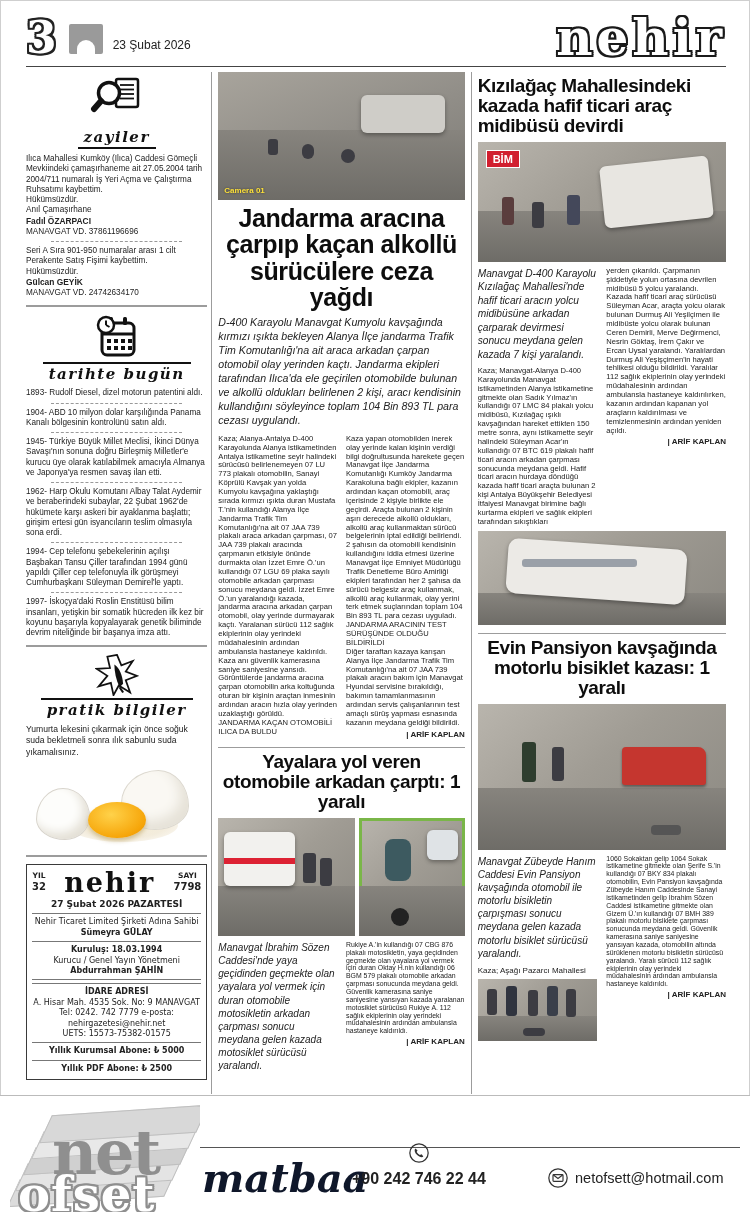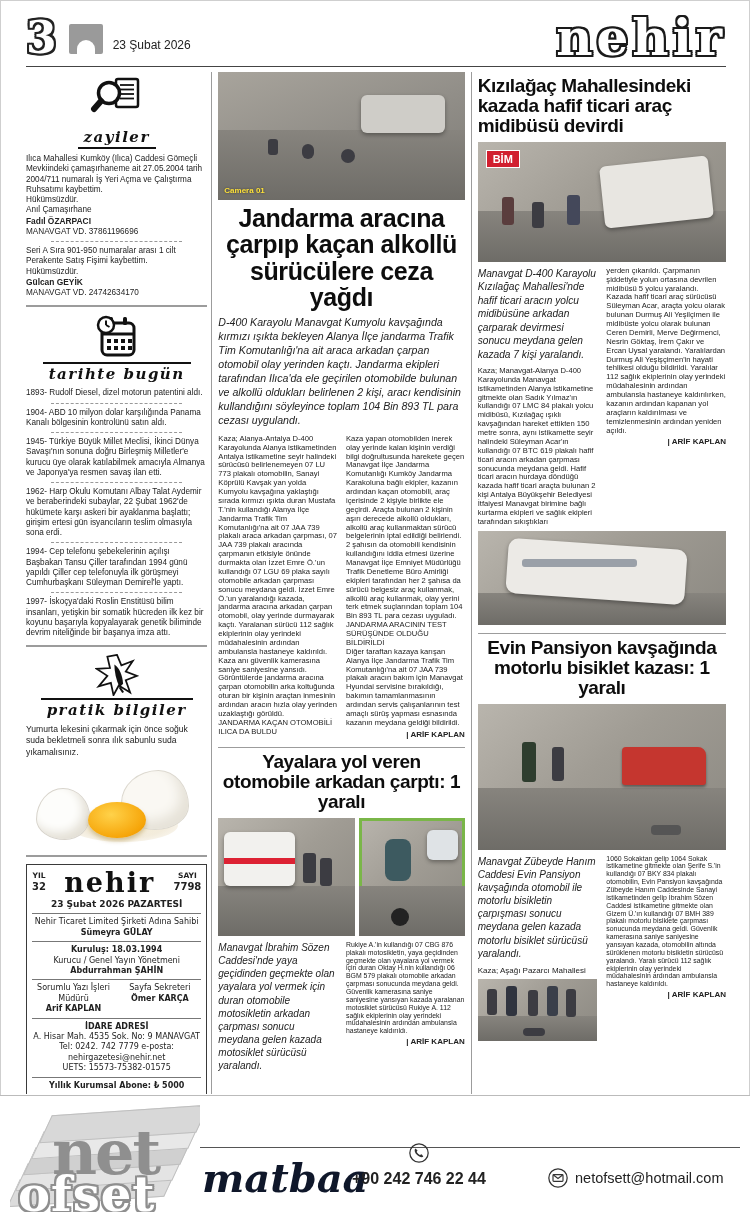--- a/index.html
+++ b/index.html
@@ -184,33 +184,29 @@
       </div>
 
       <div class="secdiv"></div>
 
       <div class="imprint">
         <div class="imp-top">
           <div class="imp-yil"><span>YIL</span><br><b>32</b></div>
           <div class="imp-logo">nehir</div>
           <div class="imp-yil"><span>SAYI</span><br><b>7798</b></div>
         </div>
-        <div class="imp-date">23 Şubat 2026 PAZARTESİ</div>
+        <div class="imp-date">27 Şubat 2026 PAZARTESİ</div>
         <div class="imp-hr"></div>
         <div>Nehir Ticaret Limited Şirketi Adına Sahibi</div>
         <b>Sümeyra GÜLAY</b>
         <div class="imp-hr"></div>
         <b>Kuruluş: 18.03.1994</b>
         <div>Kurucu / Genel Yayın Yönetmeni</div>
         <b>Abdurrahman ŞAHİN</b>
         <div class="imp-hr"></div>
-        <div class="imp-2c">
-          <div><span>Sorumlu Yazı İşleri Müdürü</span><br><b>Arif KAPLAN</b></div>
-          <div><span>Sayfa Sekreteri</span><br><b>Ömer KARÇA</b></div>
-        </div>
         <div class="imp-hr"></div>
         <b>İDARE ADRESİ</b>
         <div>A. Hisar Mah. 4535 Sok. No: 9 MANAVGAT</div>
         <div>Tel: 0242. 742 7779 e-posta: nehirgazetesi@nehir.net</div>
         <div>UETS: 15573-75382-01575</div>
         <div class="imp-hr"></div>
         <b>Yıllık Kurumsal Abone: ₺ 5000</b>
         <div class="imp-hr"></div>
         <b>Yıllık PDF Abone: ₺ 2500</b>
         

